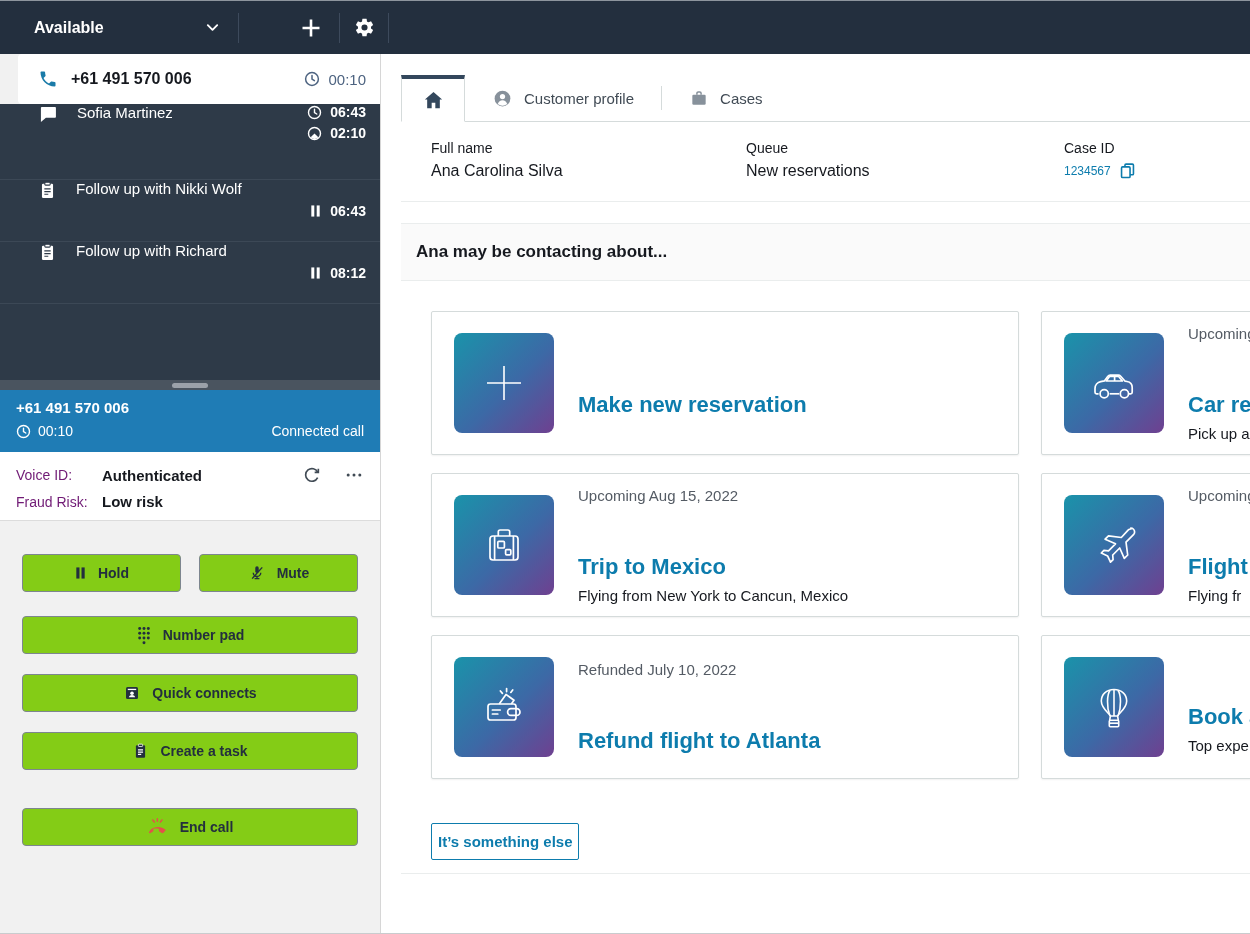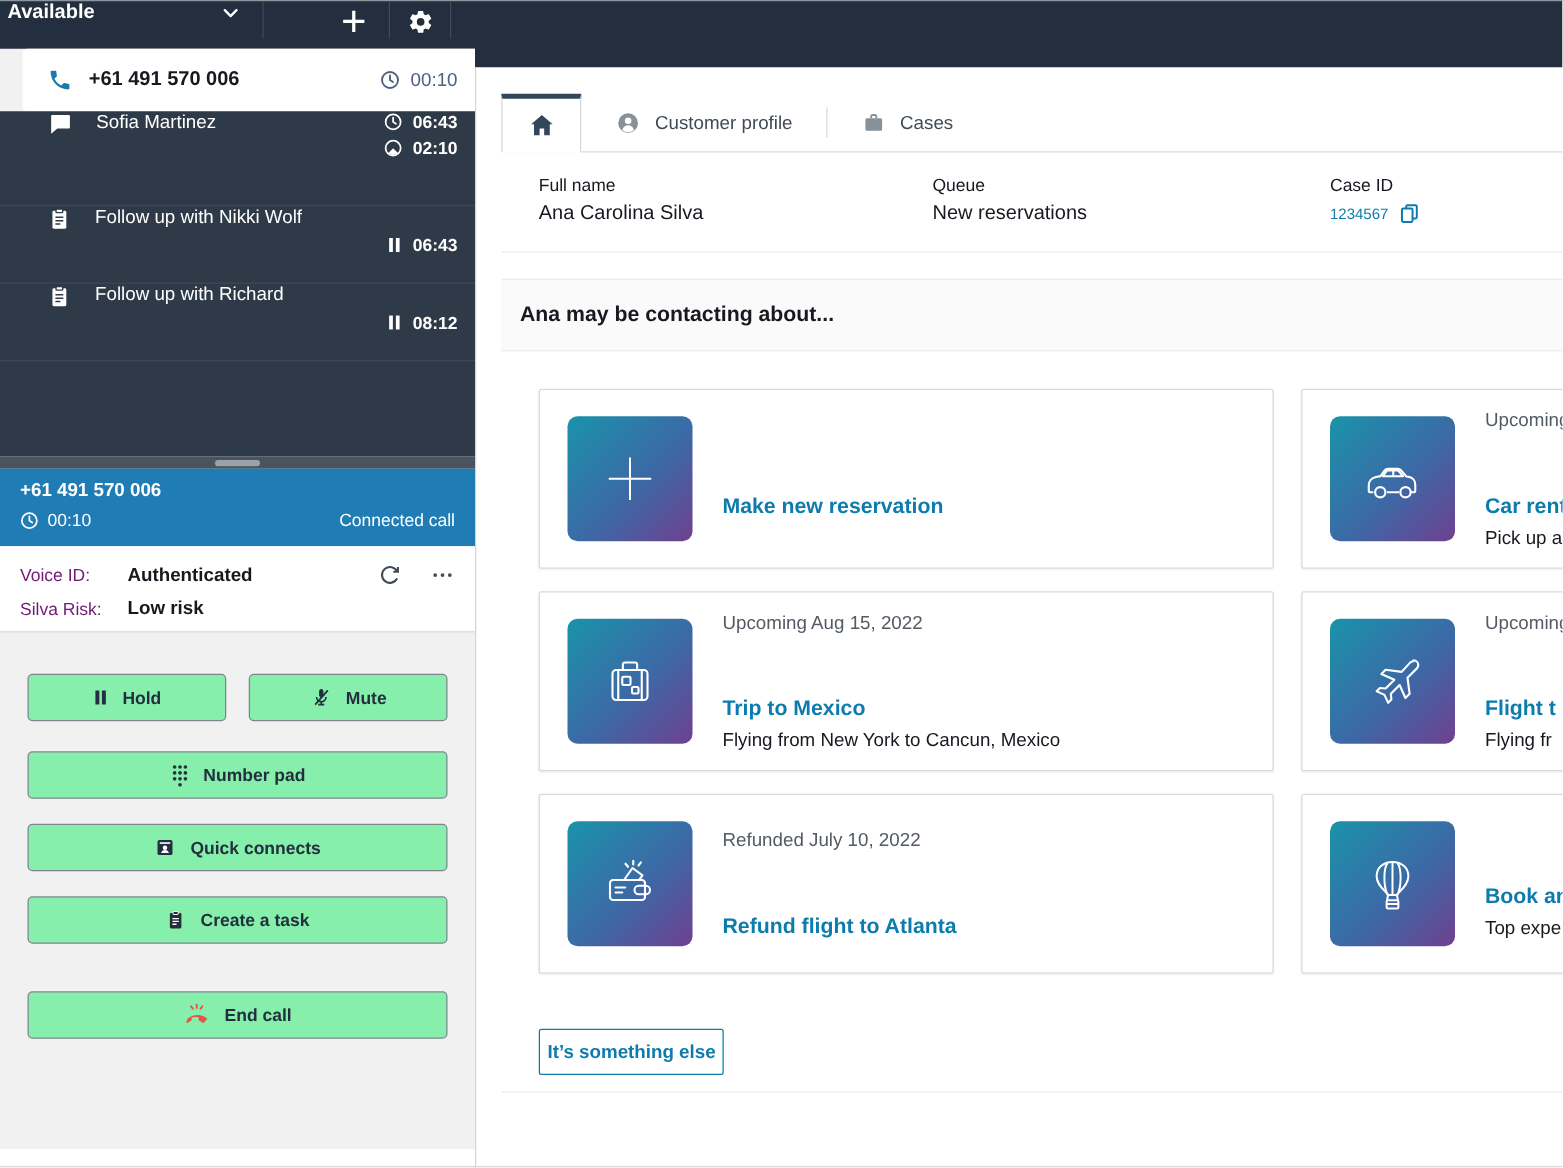--- a/index.html
+++ b/index.html
@@ -6,35 +6,35 @@
   html,body { width:1250px; height:934px; }
   body {
     font-family:"Liberation Sans","DejaVu Sans",sans-serif;
     background:#fff; color:#16191f; overflow:hidden; position:relative;
   }
   svg { display:block; }
 
   
   .topbar {
     position:absolute; top:0; left:0; width:1250px; height:54px;
-    background:#232f3e; display:flex; align-items:flex-start; padding-left:6px;
+    background:#232f3e; display:flex; align-items:center; padding-left:34px;
     border-top:1px solid #8d959d;
   }
   .status-btn { display:flex; align-items:center; justify-content:space-between; width:186px; cursor:pointer; }
   .status-label { color:#fff; font-size:16px; font-weight:700; }
   .tb-divider { width:1px; height:30px; background:#3d4a5c; }
   .tb-divider.d1 { margin-left:18px; }
   .icon-btn { display:flex; align-items:center; justify-content:center; width:32px; height:32px; cursor:pointer; }
   .icon-btn.plus { margin-left:56px; }
   .tb-divider.d2 { margin-left:12px; }
   .icon-btn.gear { margin-left:8px; }
   .tb-divider.d3 { margin-left:8px; }
 
   
-  .left-panel { position:absolute; top:39px; left:0; width:380px; height:880px; background:#f1f1f1; }
+  .left-panel { position:absolute; top:54px; left:0; width:380px; height:880px; background:#f1f1f1; }
 
   .active-call {
     position:absolute; top:0; left:18px; right:0; height:50px; background:#fff;
     border-radius:4px 0 0 4px; display:flex; align-items:center; padding:0 14px 0 20px;
   }
   .active-call .num { font-size:16px; font-weight:700; color:#16191f; margin-left:13px; flex:1; }
   .active-call .timer { display:flex; align-items:center; gap:8px; color:#4d6380; font-size:15px; }
 
   .contact-list { position:absolute; top:50px; left:0; width:380px; height:276px; background:#2e3a48; }
   .c-item { display:flex; padding:0 14px 0 38px; border-bottom:1px solid #3c4856; cursor:pointer; }
@@ -56,21 +56,21 @@
   .voice-panel { position:absolute; top:398px; left:0; width:380px; height:68px; background:#fff; padding:13px 16px 0 16px; }
   .vp-row { display:flex; align-items:center; margin-bottom:8px; }
   .vp-label { width:86px; font-size:14px; color:#701a75; }
   .vp-value { font-size:15px; font-weight:700; color:#16191f; }
   .vp-actions { margin-left:auto; display:flex; align-items:center; gap:22px; }
   .vp-actions .act { cursor:pointer; }
 
   .controls { position:absolute; top:466px; left:0; width:380px; bottom:0; background:#f1f1f1; padding:33px 22px 0 22px; border-top:1px solid #dcdcdc; }
   .ctl-row { display:flex; gap:18px; }
   .ctl-btn {
-    height:38px; background:#86efac; border:1px solid #7d868f; border-radius:4px;
+    height:38px; background:#84cc16; border:1px solid #7d868f; border-radius:4px;
     display:flex; align-items:center; justify-content:center; gap:11px;
     font-size:14px; font-weight:700; color:#232f3e; cursor:pointer; width:100%;
   }
   .ctl-row .ctl-btn { flex:1; }
   .mt24 { margin-top:24px; } .mt25 { margin-top:20px; } .mt20 { margin-top:20px; } .mt38 { margin-top:38px; }
 
   
   .main { position:absolute; top:54px; left:380px; width:870px; bottom:0; background:#fff; border-left:1px solid #d6d6d6; padding-left:20px; }
 
   .tabbar { display:flex; align-items:stretch; height:47px; margin-top:21px; border-bottom:1px solid #d5dbdb; }
@@ -102,21 +102,21 @@
     box-shadow:0 1px 2px rgba(0,0,0,.06);
     display:flex; align-items:center; padding:0 22px; cursor:pointer;
   }
   .tile {
     width:100px; height:100px; border-radius:8px; flex:0 0 100px;
     background:linear-gradient(135deg,#1a93aa 0%,#3c69a6 55%,#6f4090 100%);
     display:flex; align-items:center; justify-content:center;
   }
   .card-text { margin-left:24px; display:flex; flex-direction:column; gap:7px; white-space:nowrap; }
   .card-date { font-size:15px; color:#545b64; }
-  .card-title { font-size:17px; font-weight:700; color:#0d7cad;margin-top:43px; }
+  .card-title { font-size:22px; font-weight:700; color:#0d7cad;margin-top:43px; }
   .card-desc { font-size:15px; color:#16191f; }
 
   .else-btn {
     margin-top:44px; display:inline-flex; align-items:center; height:37px; padding:0 6px;
     background:#fff; border:1px solid #0d7cad; border-radius:2px;
     font-size:15px; font-weight:700; color:#0d7cad; cursor:pointer;
   }
 
   .bottom-line { position:absolute; left:0; right:0; bottom:0; height:1px; background:#c9ccce; }
 </style>
@@ -276,21 +276,21 @@
         <span class="act">
           <svg width="20" height="20" viewBox="0 0 24 24">
               <circle cx="5" cy="12" r="1.8" fill="#414b55"></circle>
               <circle cx="12" cy="12" r="1.8" fill="#414b55"></circle>
               <circle cx="19" cy="12" r="1.8" fill="#414b55"></circle>
             </svg>
         </span>
       </span>
     </div>
     <div class="vp-row">
-      <span class="vp-label">Silva Risk:</span>
+      <span class="vp-label">Fraud Risk:</span>
       <span class="vp-value">Low risk</span>
     </div>
   </div>
 
   <div class="controls">
     <div class="ctl-row">
       <button class="ctl-btn">
         <span>
           <svg width="13" height="14" viewBox="0 0 14 14">
               <rect x="2.5" y="1" width="3.4" height="12" fill="#232f3e"></rect>

